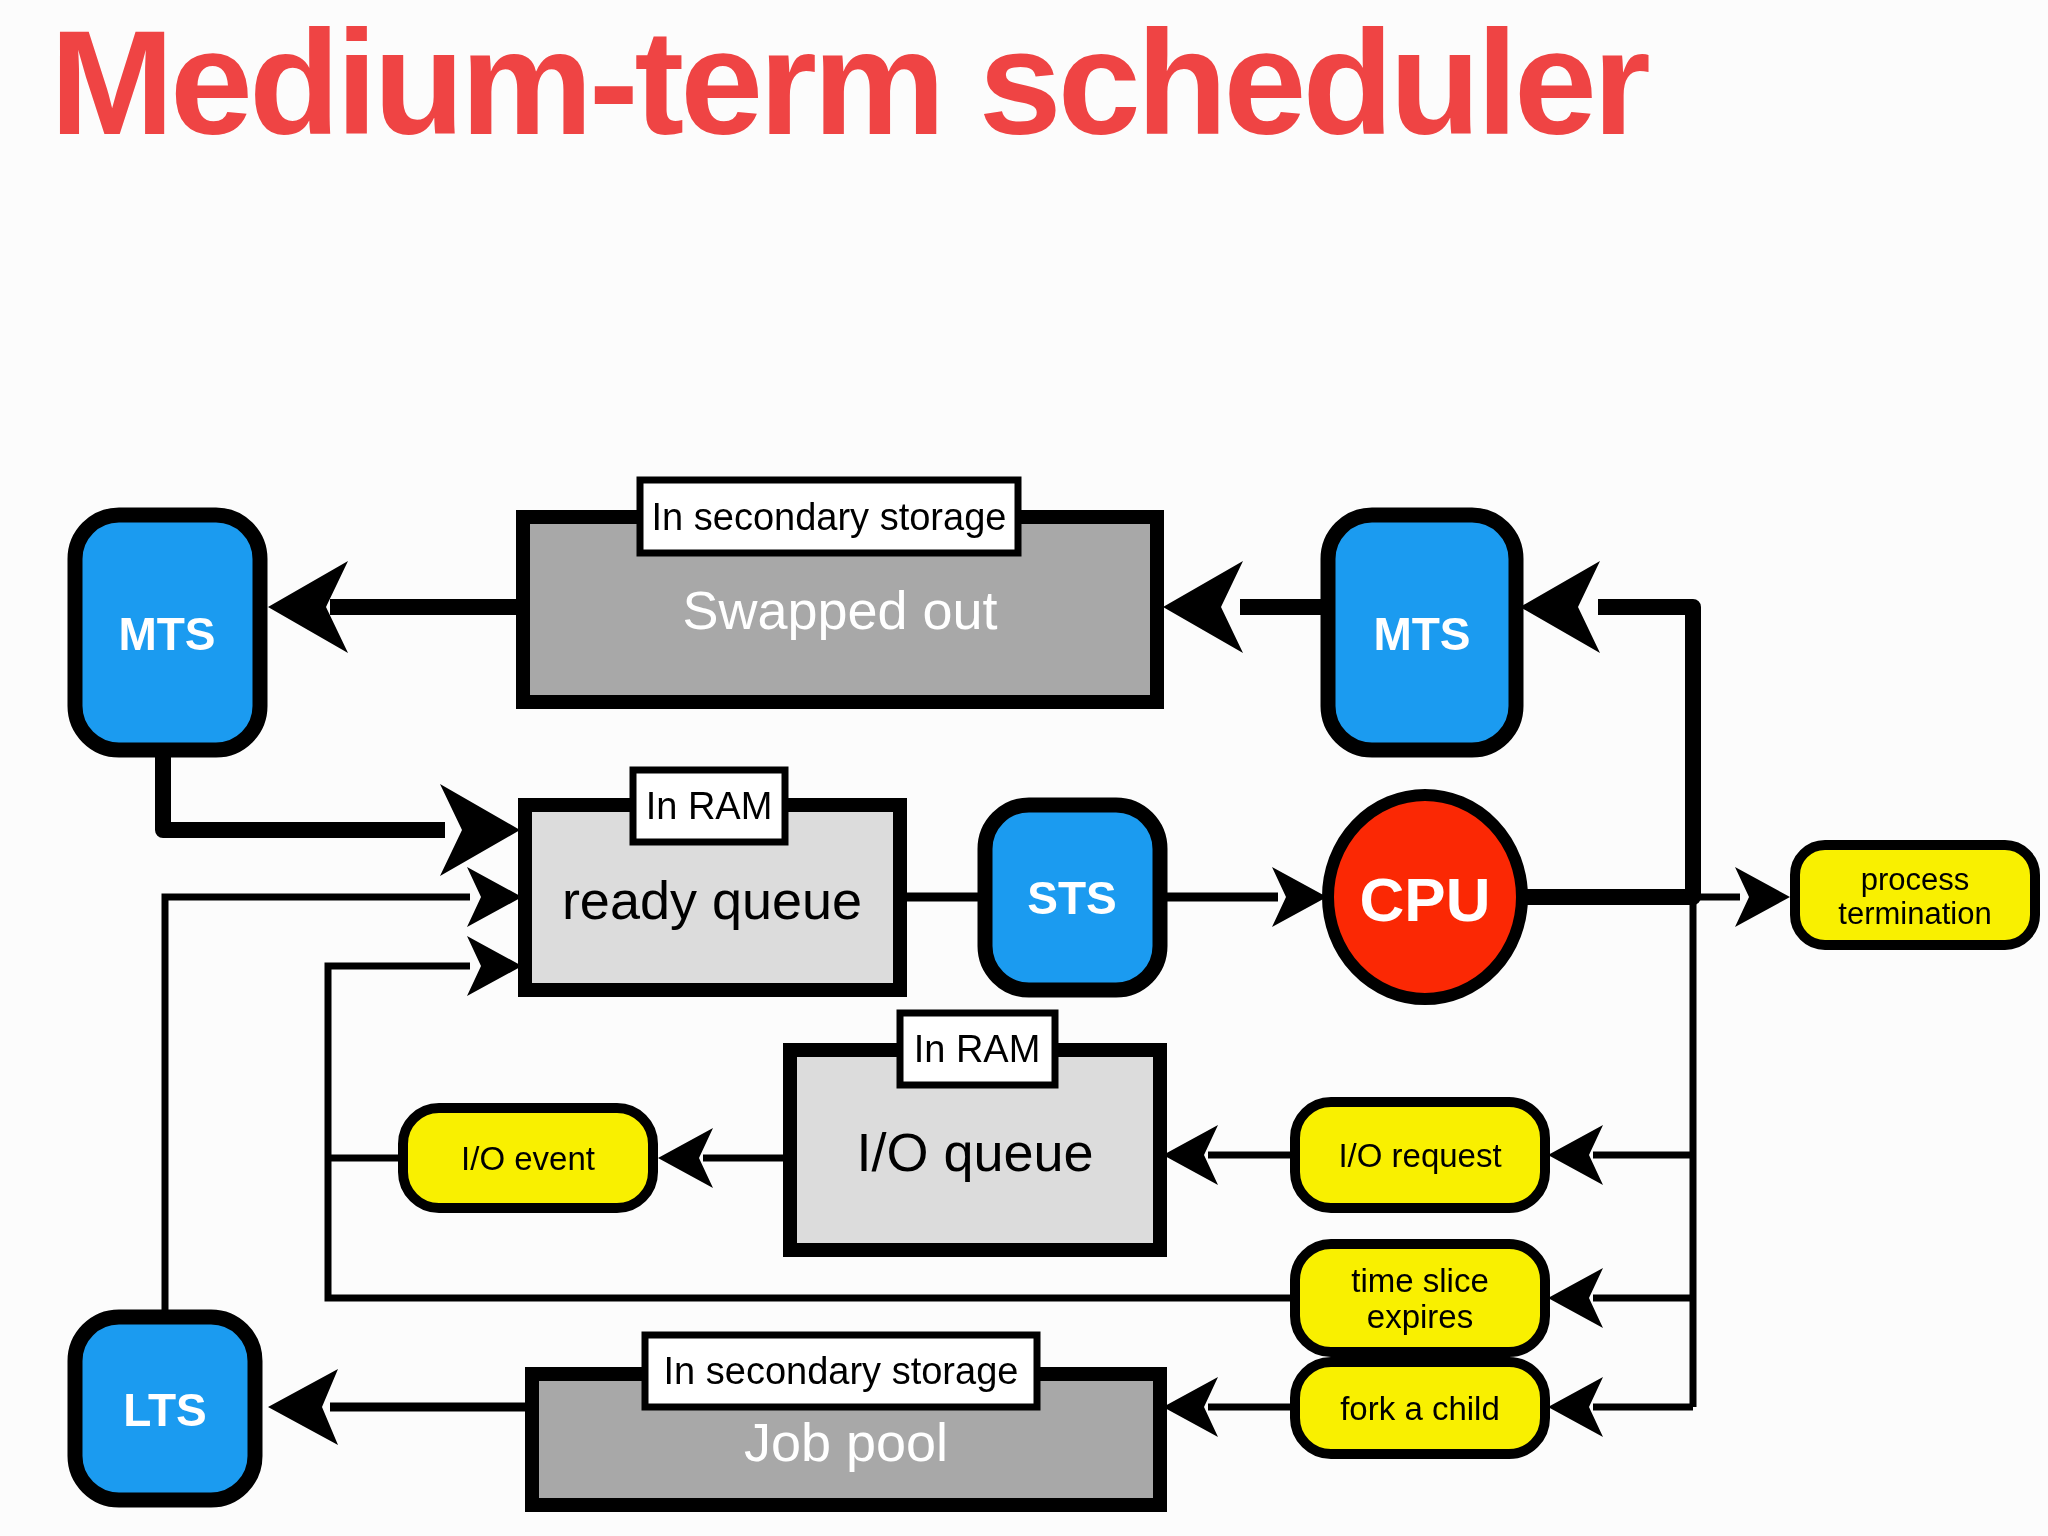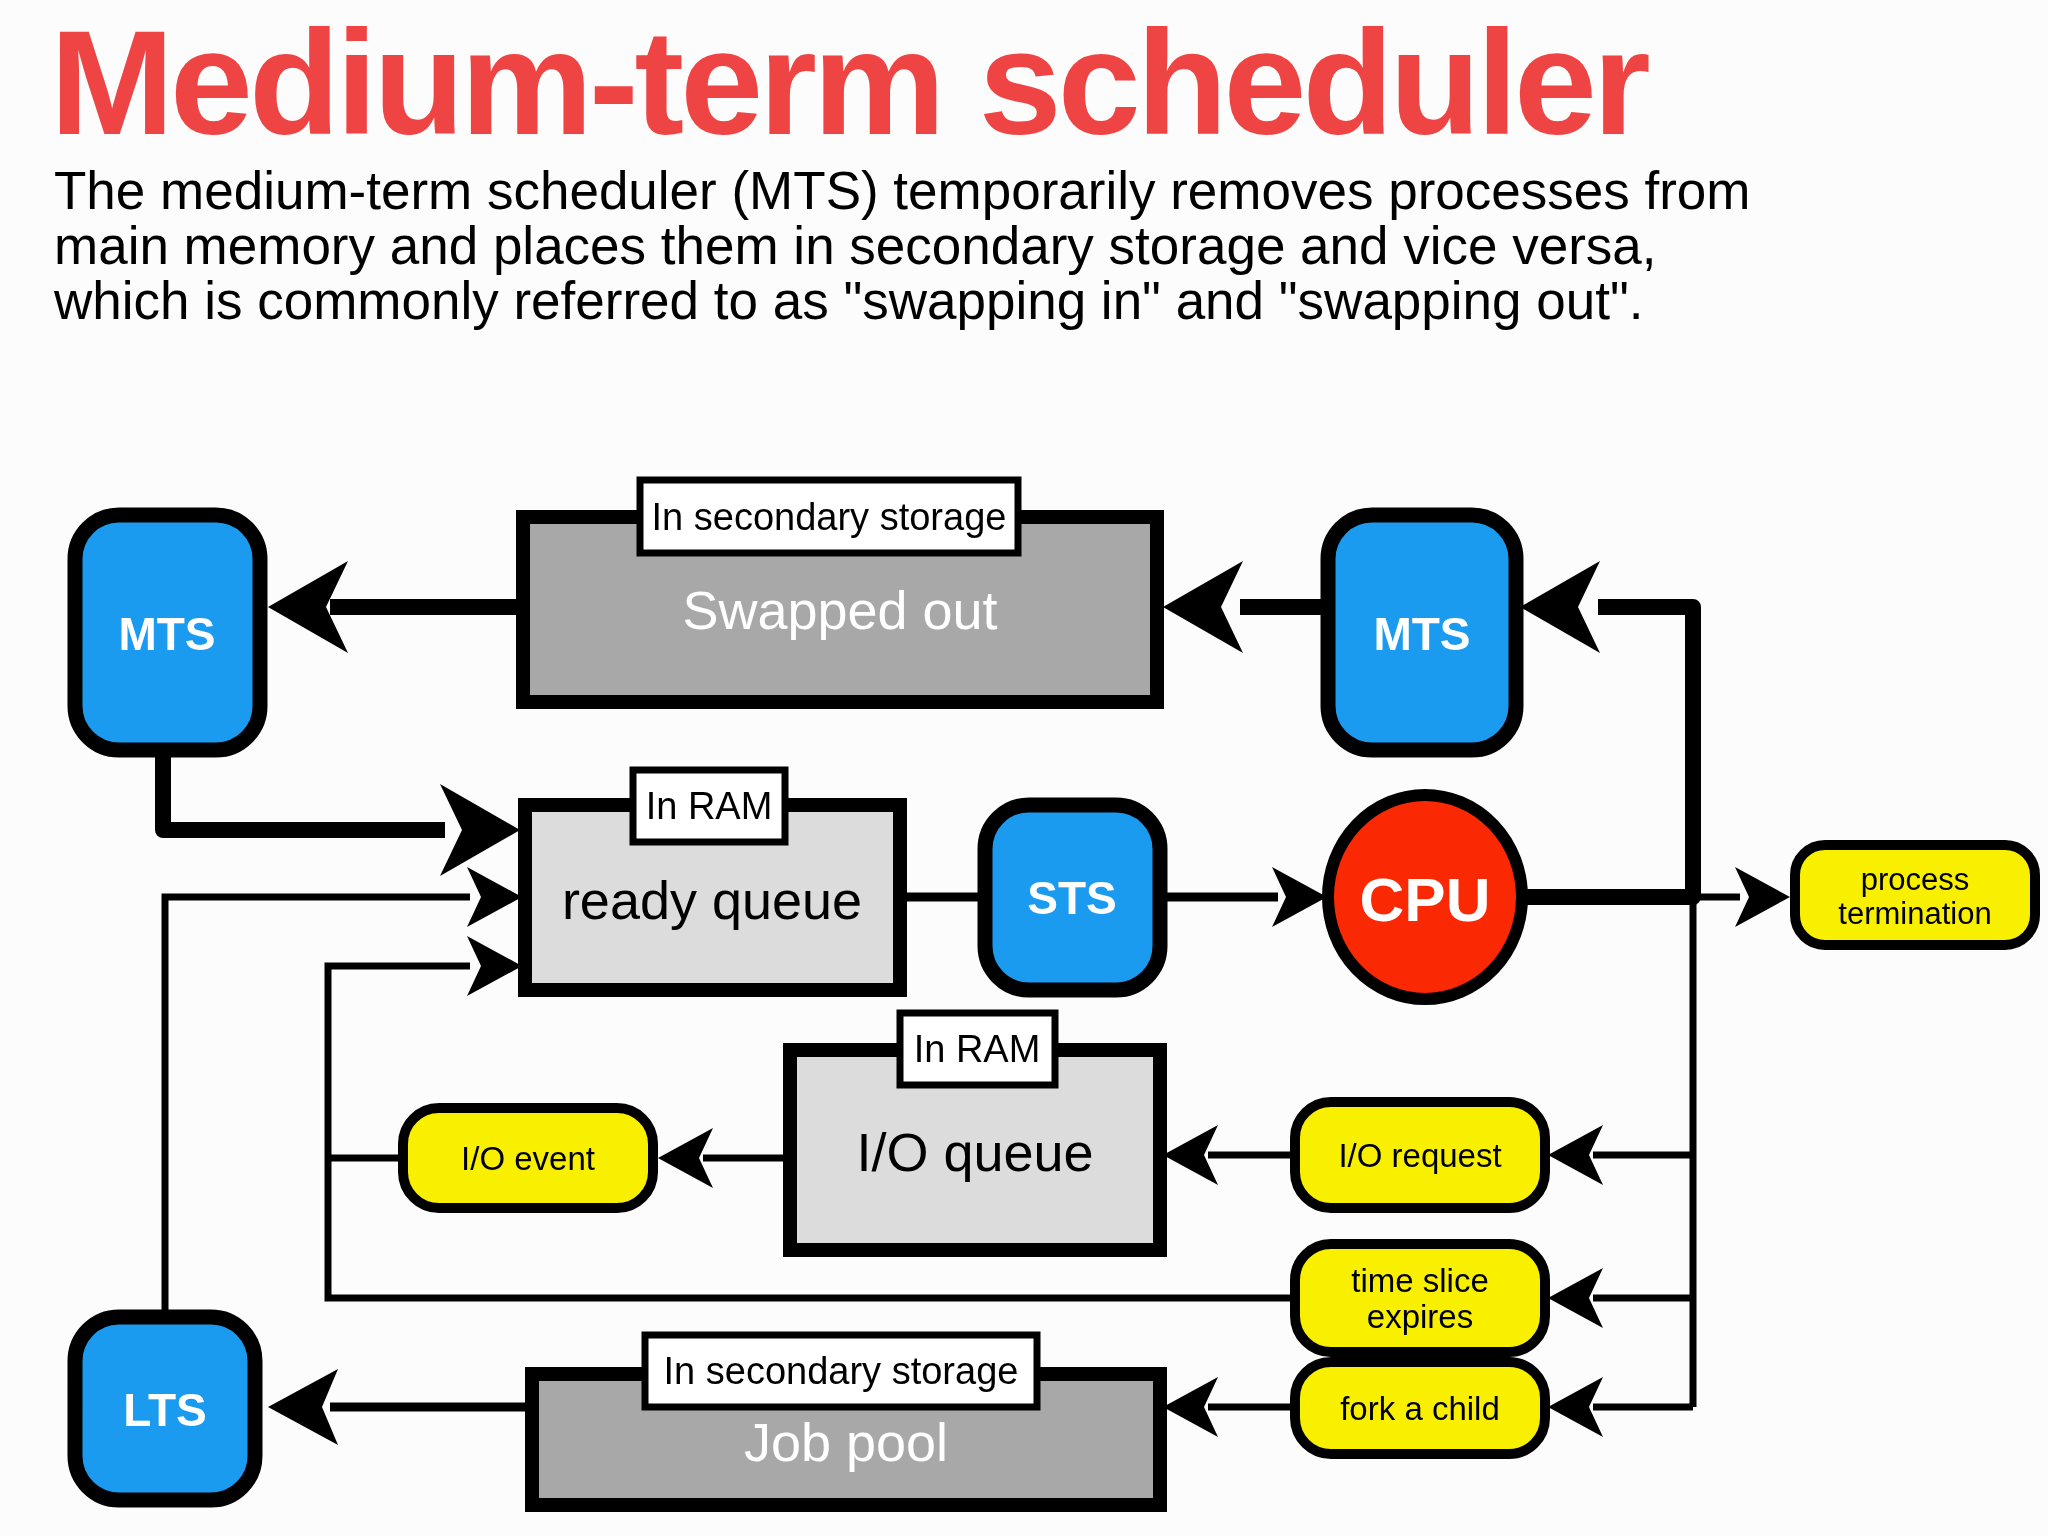--- a/index.html
+++ b/index.html
@@ -29,25 +29,20 @@
   .pilllabel{font-size:33px;}
   .ptlabel{font-size:31px;}
 </style>
 </head>
 <body>
 
 <div class="stage">
 
   <div class="title">Medium-term scheduler</div>
 
-  <div class="para">
-    <div>The medium-term scheduler (MTS) temporarily removes processes from</div>
-    <div>main memory and places them in secondary storage and vice versa,</div>
-    <div>which is commonly referred to as "swapping in" and "swapping out".</div>
-  </div>
 
   <svg width="2048" height="1536" viewBox="0 0 2048 1536">
 
     <polyline class="ln lnthick" points="163,748 163,830 445,830"></polyline>
     <path class="arrow" d="M 520 830 L 440 784 L 462 830 L 440 876 Z"></path>
 
     <line class="ln lnthick" x1="523" y1="607" x2="330" y2="607"></line>
     <path class="arrow" d="M 268 607 L 348 561 L 326 607 L 348 653 Z"></path>
 
     <line class="ln lnthick" x1="1328" y1="607" x2="1240" y2="607"></line>

